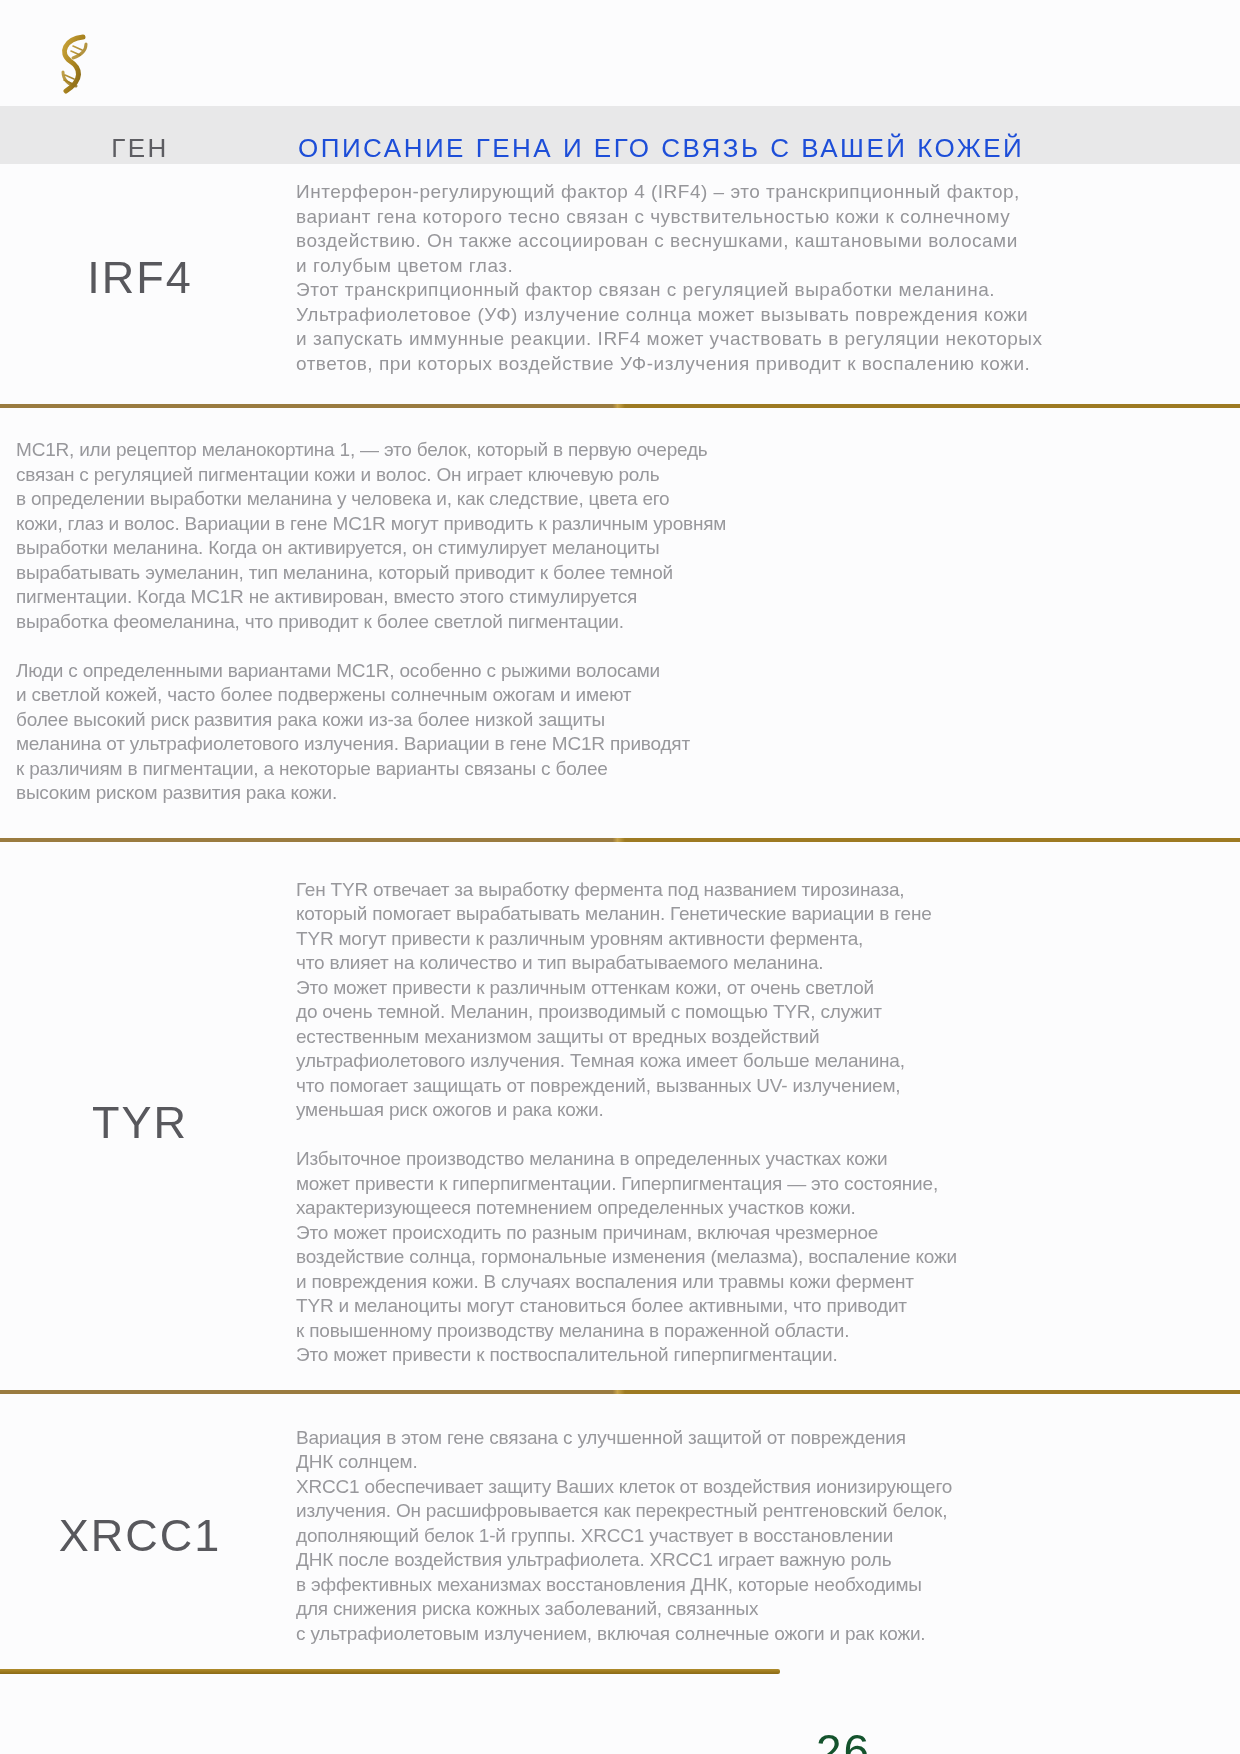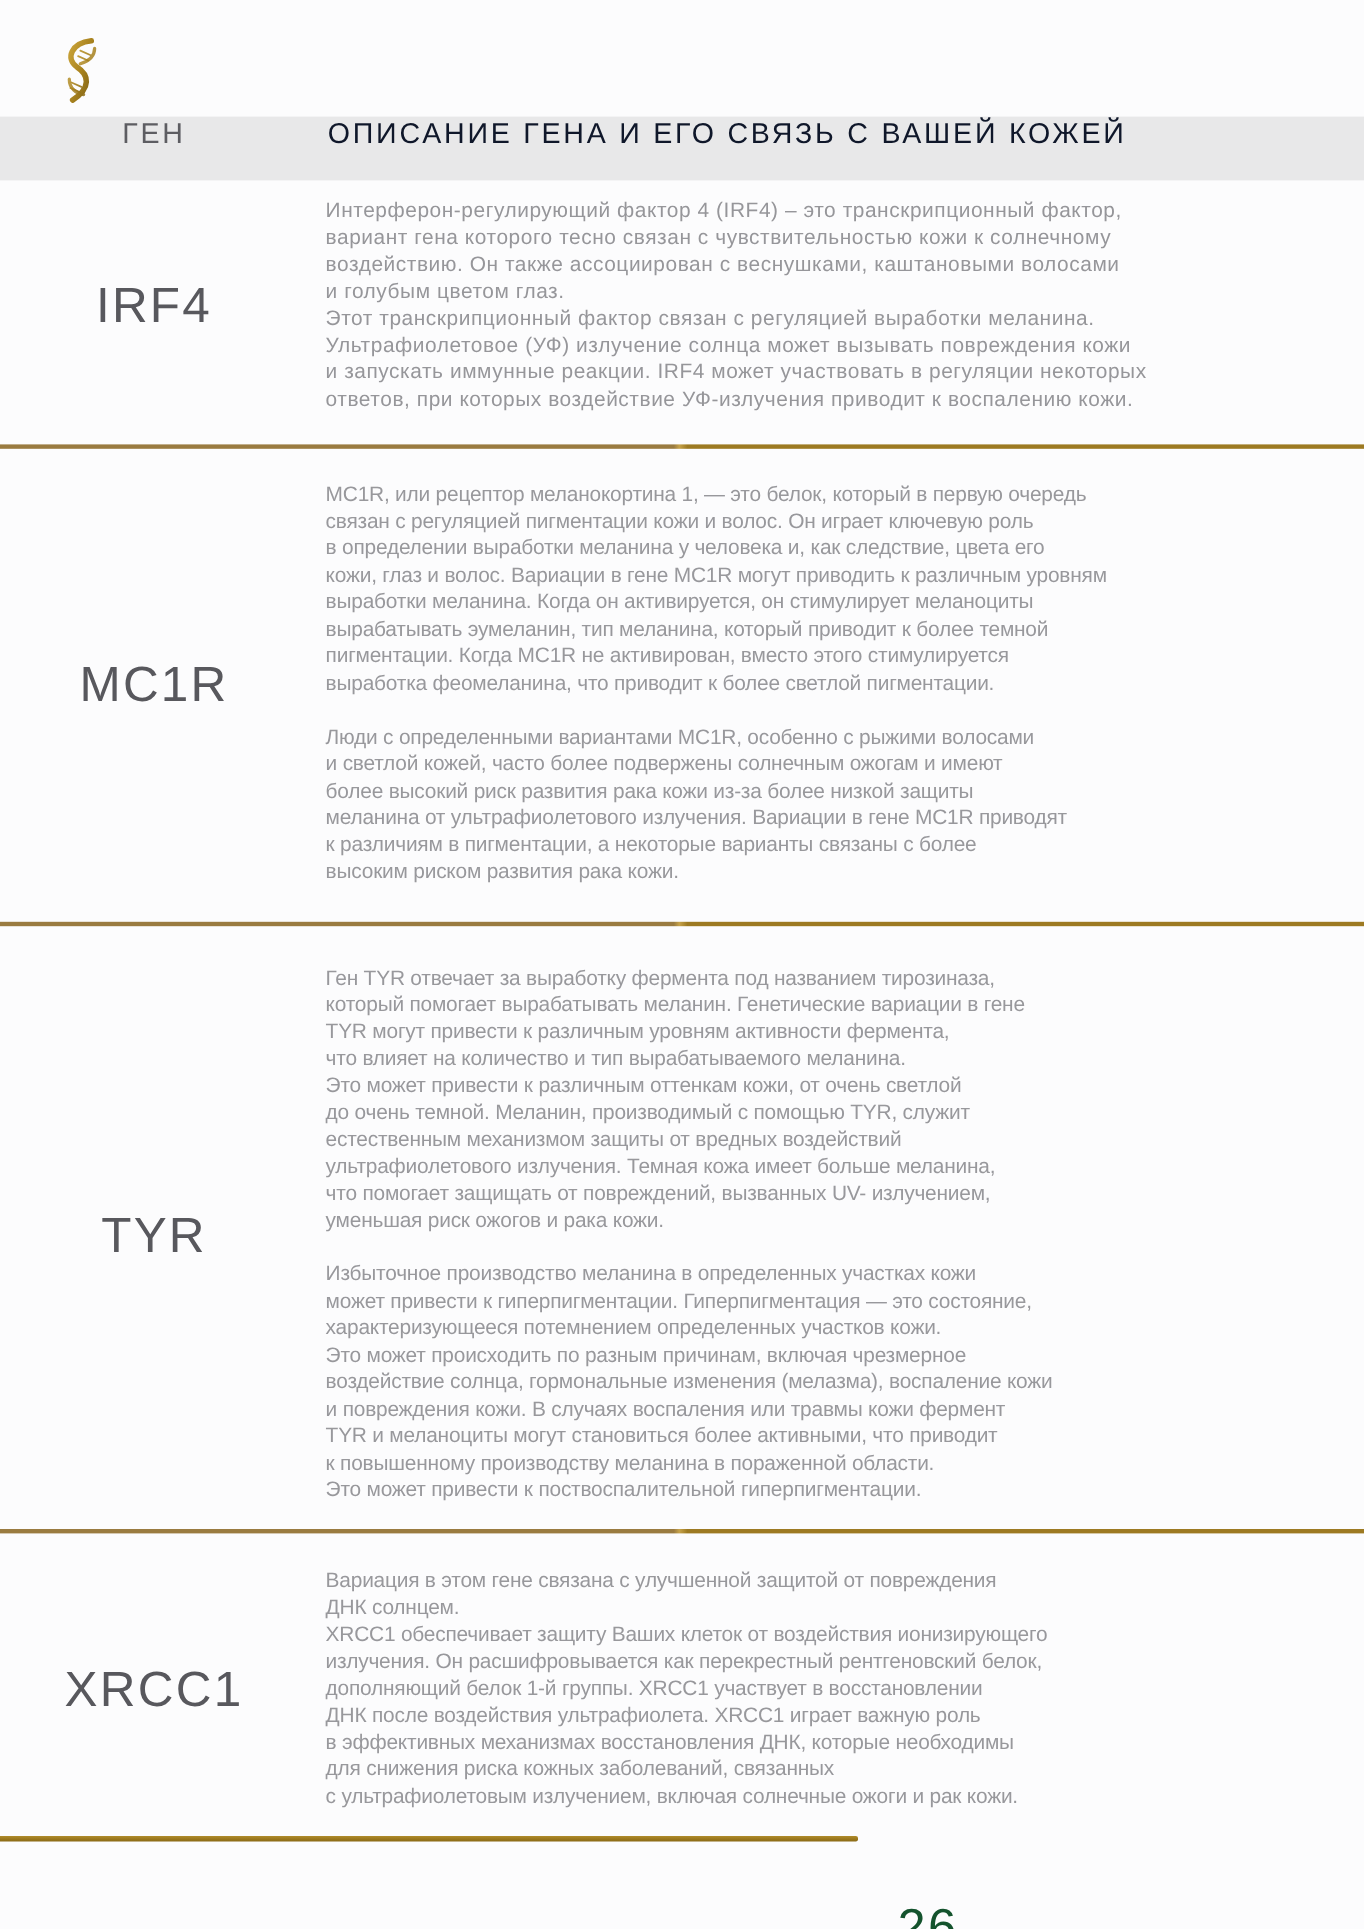--- a/index.html
+++ b/index.html
@@ -15,30 +15,30 @@
     background:#fcfcfd;
   }
   
   .logo{
     position:absolute;top:34px;left:53px;width:42px;height:62px;
   }
   
   .header-bar{
     position:absolute;top:106px;left:0;width:1240px;height:58px;
     background:#e8e8e9;
-    display:flex;align-items:flex-start;
+    display:flex;align-items:flex-end;
   }
   .header-gene{
     width:280px;text-align:center;
     font-size:26px;letter-spacing:2.5px;
     color:#5d5d62;font-weight:300;
   }
   .header-desc{
     font-size:26px;letter-spacing:2.5px;
-    color:#0f172a;font-weight:300;
+    color:#1d4ed8;font-weight:300;
     padding-left:18px;
   }
   
   .rows{
     position:absolute;top:164px;left:0;width:1240px;
   }
   .gene-row{
     display:flex;align-items:center;
   }
   .gene-cell{
@@ -116,21 +116,20 @@
 и голубым цветом глаз.
 Этот транскрипционный фактор связан с регуляцией выработки меланина.
 Ультрафиолетовое (УФ) излучение солнца может вызывать повреждения кожи
 и запускать иммунные реакции. IRF4 может участвовать в регуляции некоторых
 ответов, при которых воздействие УФ-излучения приводит к воспалению кожи.</div>
     </div>
 
     <div class="sep"></div>
 
     <div class="gene-row row-mc1r">
-      <div class="gene-cell">MC1R</div>
       <div class="desc-cell">MC1R, или рецептор меланокортина 1, — это белок, который в первую очередь
 связан с регуляцией пигментации кожи и волос. Он играет ключевую роль
 в определении выработки меланина у человека и, как следствие, цвета его
 кожи, глаз и волос. Вариации в гене MC1R могут приводить к различным уровням
 выработки меланина. Когда он активируется, он стимулирует меланоциты
 вырабатывать эумеланин, тип меланина, который приводит к более темной
 пигментации. Когда MC1R не активирован, вместо этого стимулируется
 выработка феомеланина, что приводит к более светлой пигментации.
 
 Люди с определенными вариантами MC1R, особенно с рыжими волосами

